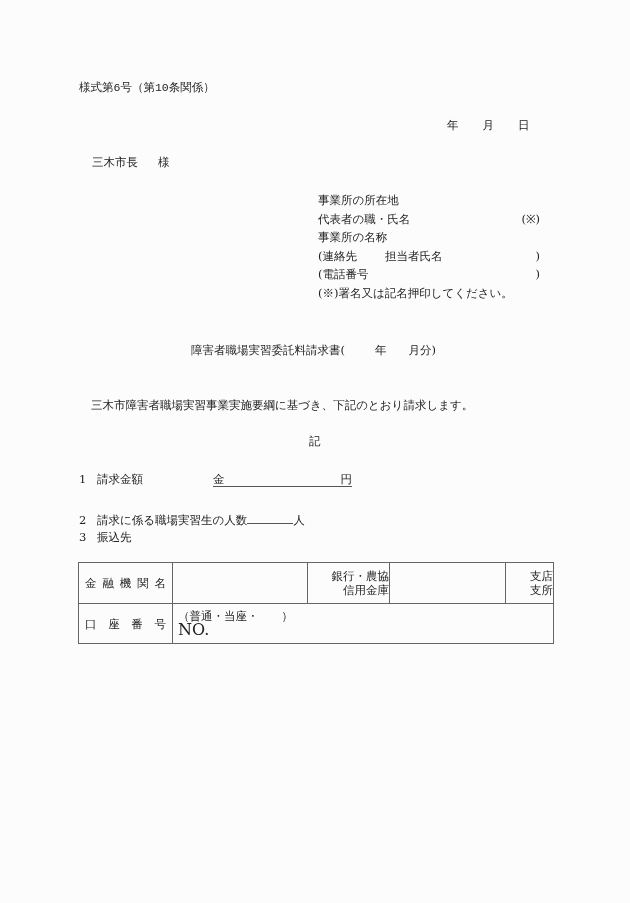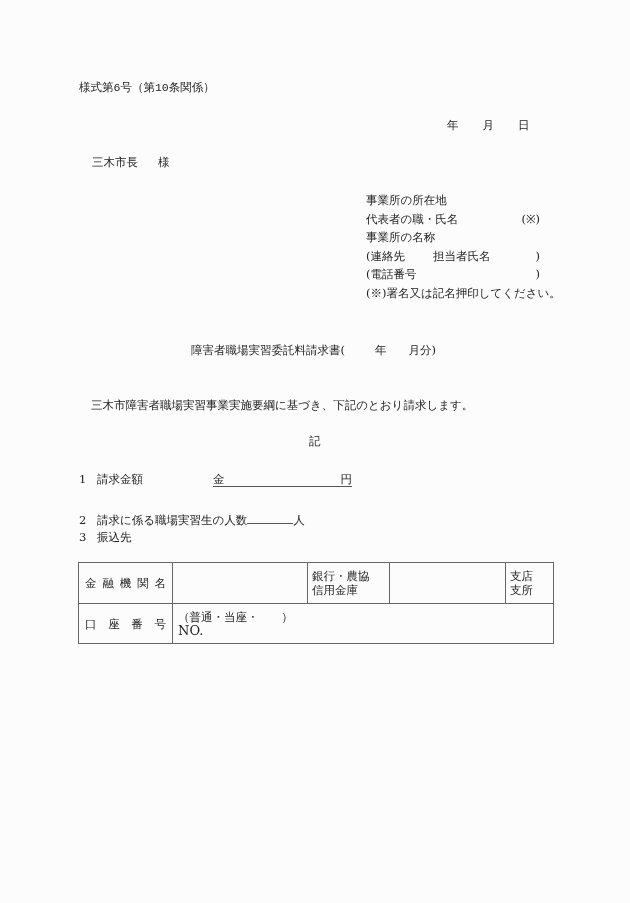--- a/index.html
+++ b/index.html
@@ -20,21 +20,21 @@
 
     .form-number { left: 79px; top: 82px; font-family: Liberation Mono, monospace; }
     .date-line { left: 447px; top: 120px; }
     .date-line span { display: inline-block; }
     .date-line .gap { width: 24px; }
 
     .addressee { left: 92px; top: 157px; font-family: Liberation Mono, monospace; }
     .addressee .gap { display: inline-block; width: 20px; }
 
     .sender { left: 318px; top: 195px; width: 222px; }
-    .sender .row { position: relative; height: 18.5px; line-height: 11.5px; white-space: nowrap; margin-left: 48px; }
+    .sender .row { position: relative; height: 18.5px; line-height: 11.5px; white-space: nowrap; }
     .sender .right { position: absolute; right: 0; top: 0; }
     .sender .mid { display: inline-block; width: 28px; }
 
     .doc-title { left: 191px; top: 345px; }
     .doc-title .gap1 { display: inline-block; width: 30px; }
     .doc-title .gap2 { display: inline-block; width: 22px; }
 
     .body-text { left: 91px; top: 400px; }
     .ki { left: 309px; top: 436px; }
 
@@ -56,34 +56,34 @@
       border-collapse: collapse;
       table-layout: fixed;
     }
     table.bank td {
       border: 1px solid #666;
       padding: 0;
       vertical-align: middle;
       font-size: 11.5px;
       line-height: 14px;
     }
-    table.bank tr.r1 td { height: 40px; }
+    table.bank tr.r1 td { height: 40px; text-align: right; }
     table.bank tr.r2 td { height: 39px; }
     table.bank tr.r3 td { height: 40px; }
     .label-cell {
       text-align: justify;
       text-align-last: justify;
       padding: 0 6px 0 6px !important;
       letter-spacing: 0;
     }
     .label-cell .line { display: block; text-align: justify; text-align-last: justify; }
     .bank-type { padding-left: 4px !important; }
     .branch { padding-left: 4px !important; }
     .acct { padding-left: 5px !important; vertical-align: middle; }
-    .acct .no { font-size: 13px; }
+    .acct .no { font-size: 16px; }
   </style>
 </head>
 <body>
 
 <div class="abs form-number">様式第6号（第10条関係）</div>
 
 <div class="abs date-line">
   <span>年</span><span class="gap"></span><span>月</span><span class="gap"></span><span>日</span>
 </div>
 

